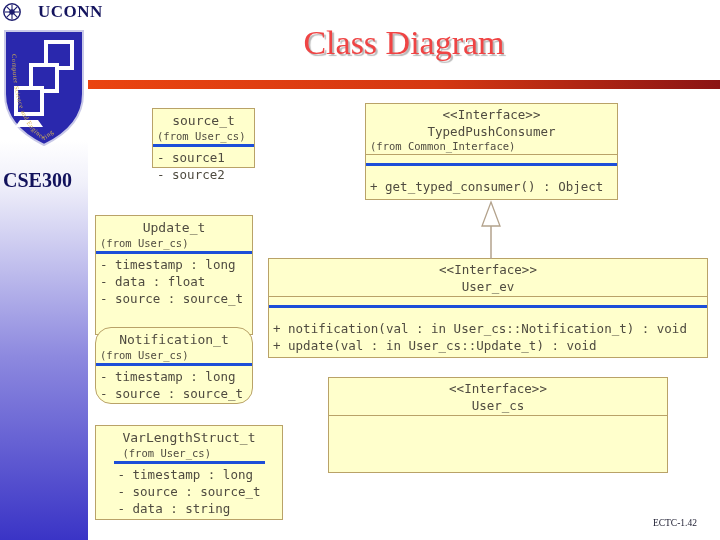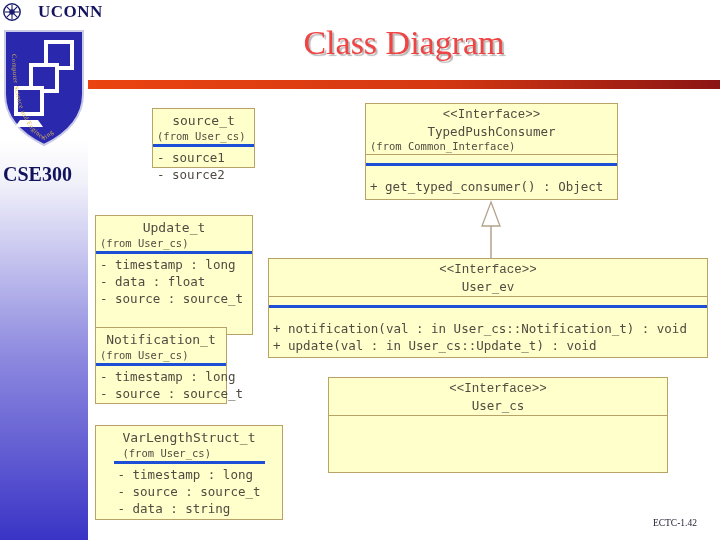--- a/index.html
+++ b/index.html
@@ -13,52 +13,52 @@
     position:absolute; left:0; top:0; width:88px; height:540px;
     background:linear-gradient(180deg,#ffffff 0%,#ffffff 26%,#f0f0fa 34%,#8d89df 66%,#3a34c6 100%);
   }
   .wordmark { position:absolute; left:2px; top:2px; display:flex; align-items:center; gap:16px; }
   .wordmark-text {
     font-family:"Liberation Serif", serif; font-weight:bold; font-size:17px;
     color:#14145e; letter-spacing:0.5px;
   }
   .shield-wrap { position:absolute; left:2px; top:28px; }
   .cse-code {
-    position:absolute; left:3px; top:163px;
+    position:absolute; left:3px; top:169px;
     font-family:"Liberation Serif", serif; font-weight:bold; font-size:20px; color:#12125c;
   }
   
   .title {
     position:absolute; left:88px; right:0; top:24px; text-align:center;
     font-family:"Liberation Serif", serif; font-size:34px; color:#ef4444;
     text-shadow:2px 2px 1px #b9b9b9;
   }
   .red-bar {
     position:absolute; left:88px; top:80px; width:632px; height:9px;
     background:linear-gradient(90deg,#ea4410 0%,#d53812 55%,#8b1414 100%);
   }
   
   .uml-box {
     position:absolute; background:#ffffcc; border:1px solid #b9a268;
     font-family:"DejaVu Sans Mono","Liberation Mono",monospace; color:#4f4b40;
     display:flex; flex-direction:column;
   }
   .uml-head { padding:3px 4px 1px 4px; }
-  .uml-st   { font-size:12.5px; line-height:16px; text-align:center;font-family:Liberation Mono, monospace; }
+  .uml-st   { font-size:12.5px; line-height:16px; text-align:center; }
   .uml-name { font-size:13px;   line-height:18px; text-align:center; }
   .uml-name.sm { font-size:12.5px; line-height:17px; }
   .uml-from { font-size:10.5px; line-height:13px; text-align:left; }
   .uml-empty { border-top:1px solid #b9a268; height:9px; flex:none; }
   .uml-attrs, .uml-ops { border-top:3px solid #1d4ed8; padding:2px 4px; flex:1; }
   .uml-ops { padding-top:12px; }
   .member { font-size:12.5px; line-height:17px; white-space:pre; }
   
   .b-source   { left:128px; top:108px; width:103px; height:60px;margin-left:24px; }
   .b-update   { left:95px;  top:215px; width:158px; height:120px; }
-  .b-notif    { left:95px;  top:327px; width:132px; height:77px; }
+  .b-notif    { left:95px;  top:327px; width:158px; height:77px;border-radius:16px; }
   .b-varlen   { left:95px;  top:425px; width:188px; height:95px;align-items:center; }
   .b-typed    { left:365px; top:103px; width:253px; height:97px; }
   .b-userev   { left:268px; top:258px; width:440px; height:100px; }
   .b-usercs   { left:328px; top:377px; width:340px; height:96px; }
   .gen-arrow { position:absolute; left:479px; top:198px; }
   
   .footer-ref {
     position:absolute; top:518px; right:23px;
     font-family:"Liberation Serif", serif; font-size:9.5px; color:#1c1c30;
   }

